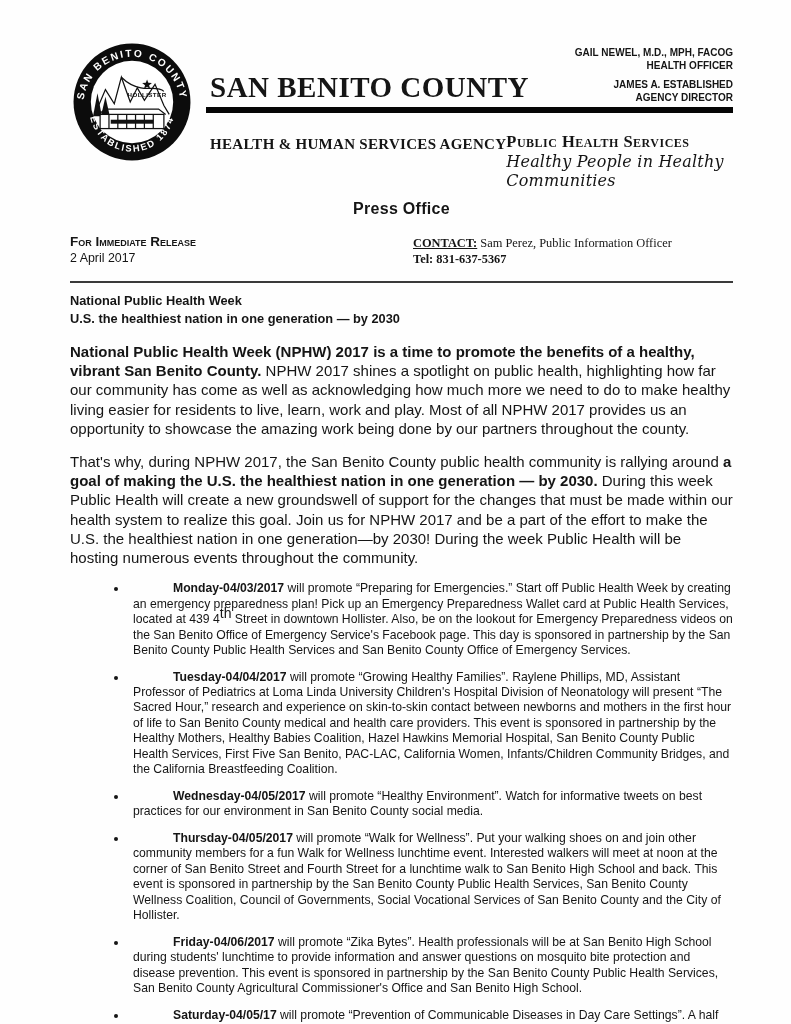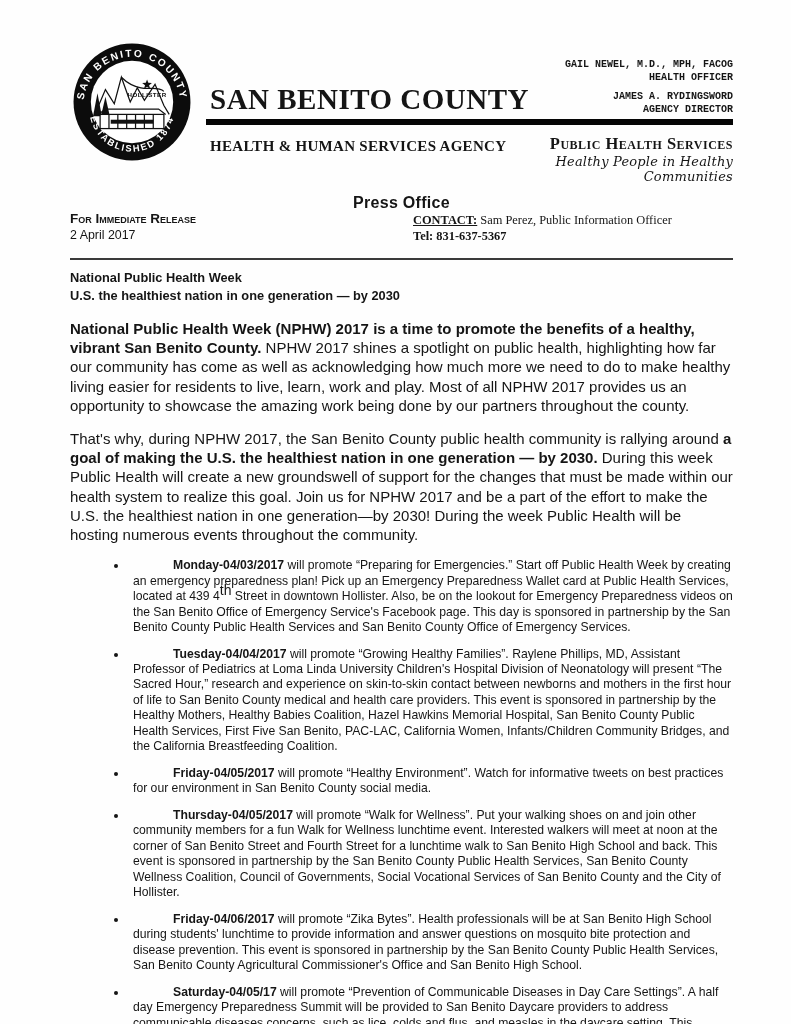--- a/index.html
+++ b/index.html
@@ -11,35 +11,35 @@
   }
   
   .letterhead{display:flex;gap:12px;}
   .seal{width:124px;height:124px;flex:none;}
   .head-right{flex:1;padding-top:6px;min-width:0;}
   .hr-row1{display:flex;justify-content:space-between;align-items:flex-end;}
   .agency-name{
     font-family:"Liberation Serif",serif;font-weight:bold;font-size:29px;
     letter-spacing:.5px;line-height:1;padding-left:4px;margin-bottom:5px;white-space:nowrap;
   }
-  .officials{text-align:right;font-family:Liberation Mono, monospace;font-weight:bold;
-    font-size:10px;line-height:1.3;margin-top:12px;}
+  .officials{text-align:right;font-family:Liberation Sans, sans-serif;font-weight:bold;
+    font-size:10px;line-height:1.3;}
   .official{margin-bottom:6px;}
   .official:last-child{margin-bottom:3px;}
   .thick-rule{height:6px;background:#050505;}
-  .hr-row2{display:flex;justify-content:space-between;align-items:flex-start;margin-top:10px;}
+  .hr-row2{display:flex;justify-content:space-between;align-items:flex-start;margin-top:20px;}
   .agency-division{font-family:"Liberation Serif",serif;font-weight:bold;font-size:15px;
     letter-spacing:.3px;padding-left:4px;margin-top:3px;white-space:nowrap;}
-  .dept-block{text-align:right;}
+  .dept-block{text-align:left;}
   .dept-name{font-family:"Liberation Serif",serif;font-weight:bold;font-size:16.5px;
     font-variant:small-caps;letter-spacing:.5px;line-height:1.15;}
-  .tagline{font-family:"DejaVu Serif",serif;font-style:italic;font-size:13px;letter-spacing:.2px;}
+  .tagline{font-family:"DejaVu Serif",serif;font-style:italic;font-size:16px;letter-spacing:.2px;}
   
   .press-title{text-align:center;font-weight:bold;font-size:16px;margin-top:10px;letter-spacing:.3px;}
-  .release-row{display:flex;margin-top:0;font-size:12.4px;line-height:1.3;}
+  .release-row{display:flex;margin-top:17px;font-size:12.4px;line-height:1.3;}
   .release-left{flex:1;}
   .for-release{font-weight:bold;font-variant:small-caps;font-size:13.5px;line-height:1.1;}
   .release-right{width:320px;font-family:Liberation Serif, serif;}
   .tel-line{font-weight:bold;}
   .thin-rule{border:0;border-top:2px solid #3a3a3a;margin:14px 0 0;}
   
   .headline{font-weight:bold;font-size:12.8px;line-height:1.4;margin-top:9px;}
   p.body{font-size:15px;line-height:1.28;margin:14px 0 0;}
   .b{font-weight:bold;}
   .u{text-decoration:underline;}
@@ -85,21 +85,21 @@
 
     <div class="head-right">
       <div class="hr-row1">
         <div class="agency-name">SAN BENITO COUNTY</div>
         <div class="officials">
           <div class="official">
             <div>GAIL NEWEL, M.D., MPH, FACOG</div>
             <div>HEALTH OFFICER</div>
           </div>
           <div class="official">
-            <div>JAMES A. RYDINGSWORD</div>
+            <div>JAMES A. ESTABLISHED</div>
             <div>AGENCY DIRECTOR</div>
           </div>
         </div>
       </div>
       <div class="thick-rule"></div>
       <div class="hr-row2">
         <div class="agency-division">HEALTH &amp; HUMAN SERVICES AGENCY</div>
         <div class="dept-block">
           <div class="dept-name">Public Health Services</div>
           <div class="tagline">Healthy People in Healthy Communities</div>
@@ -130,21 +130,21 @@
 
   <p class="body"><span class="b">National Public Health Week (NPHW) 2017 is a time to promote the benefits of a healthy, vibrant San Benito County.</span><span> NPHW 2017 shines a spotlight on public health, highlighting how far our community has come as well as acknowledging how much more we need to do to make healthy living easier for residents to live, learn, work and play. Most of all NPHW 2017 provides us an opportunity to showcase the amazing work being done by our partners throughout the county.</span></p>
   <p class="body"><span>That's why, during NPHW 2017, the San Benito County public health community is rallying around </span><span class="b">a goal of making the U.S. the healthiest nation in one generation — by 2030.</span><span> During this week Public Health will create a new groundswell of support for the changes that must be made within our health system to realize this goal. Join us for NPHW 2017 and be a part of the effort to make the U.S. the healthiest nation in one generation—by 2030! During the week Public Health will be hosting numerous events throughout the community.</span></p>
 
   <ul class="events">
 
       <li><span class="evt-label">Monday-04/03/2017</span><span class="evt-body"><span> will promote “Preparing for Emergencies.”  Start off Public Health Week by creating an emergency preparedness plan! Pick up an Emergency Preparedness Wallet card at Public Health Services, located at 439 4</span><sup>th</sup><span> Street in downtown Hollister.  Also, be on the lookout for Emergency Preparedness videos on the San Benito Office of Emergency Service's Facebook page. This day is sponsored in partnership by the San Benito County Public Health Services and San Benito County Office of Emergency Services.</span></span></li>
 
       <li><span class="evt-label">Tuesday-04/04/2017</span><span class="evt-body"><span> will promote “Growing Healthy Families”.  Raylene Phillips, MD, Assistant Professor of Pediatrics at Loma Linda University Children's Hospital Division of Neonatology will present “The Sacred Hour,” research and experience on skin-to-skin contact between newborns and mothers in the first hour of life to San Benito County medical and health care providers. This event is sponsored in partnership by the Healthy Mothers, Healthy Babies Coalition, Hazel Hawkins Memorial Hospital, San Benito County Public Health Services, First Five San Benito, PAC-LAC, California Women, Infants/Children Community Bridges, and the California Breastfeeding Coalition.</span></span></li>
 
-      <li><span class="evt-label">Friday-04/05/2017</span><span class="evt-body"><span> will promote “Healthy Environment”. Watch for informative tweets on best practices for our environment in San Benito County social media.</span></span></li>
+      <li><span class="evt-label">Wednesday-04/05/2017</span><span class="evt-body"><span> will promote “Healthy Environment”. Watch for informative tweets on best practices for our environment in San Benito County social media.</span></span></li>
 
       <li><span class="evt-label">Thursday-04/05/2017</span><span class="evt-body"><span> will promote “Walk for Wellness”. Put your walking shoes on and join other community members for a fun Walk for Wellness lunchtime event. Interested walkers will meet at noon at the corner of San Benito Street and Fourth Street for a lunchtime walk to San Benito High School and back. This event is sponsored in partnership by the San Benito County Public Health Services, San Benito County Wellness Coalition, Council of Governments, Social Vocational Services of San Benito County and the City of Hollister.</span></span></li>
 
       <li><span class="evt-label">Friday-04/06/2017</span><span class="evt-body"><span> will promote “Zika Bytes”. Health professionals will be at San Benito High School during students' lunchtime to provide information and answer questions on mosquito bite protection and disease prevention. This event is sponsored in partnership by the San Benito County Public Health Services, San Benito County Agricultural Commissioner's Office and San Benito High School.</span></span></li>
 
       <li><span class="evt-label">Saturday-04/05/17</span><span class="evt-body"><span> will promote “Prevention of Communicable Diseases in Day Care Settings”.  A half day Emergency Preparedness Summit will be provided to San Benito Daycare providers to address communicable diseases concerns, such as lice, colds and flus, and measles in the daycare setting. This Summit is sponsored in partnership by the San Benito County Public Health Services and GO KIDS, Inc.</span></span></li>
     </ul>
 
   <p class="body">Everyone has a role in promoting the health of our community, no matter how small. Please help raise awareness of prevention in our community during NPHW 2017.</p>
 

